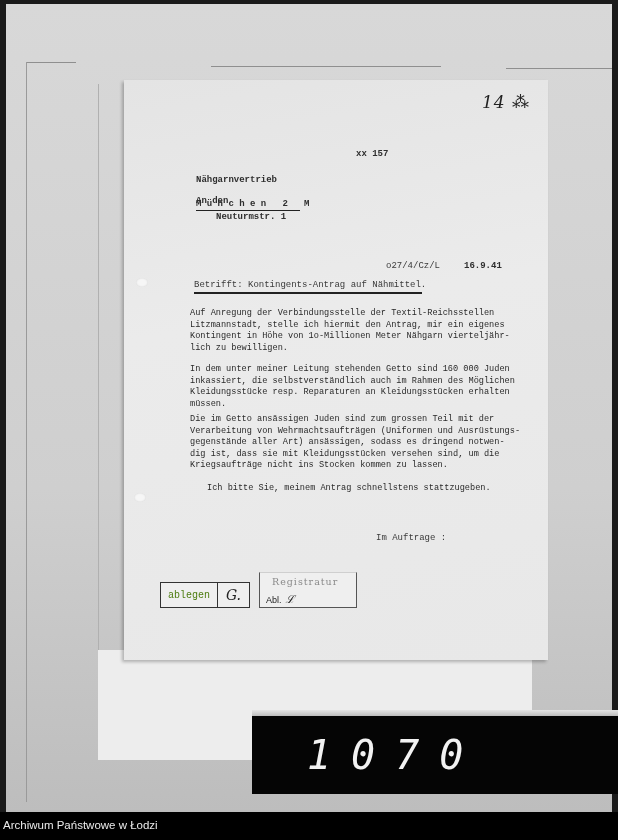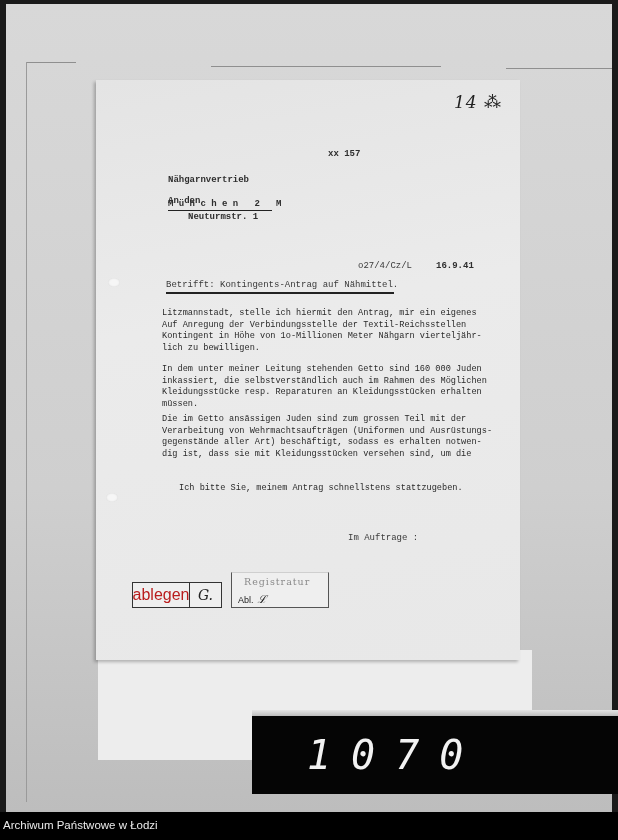--- a/index.html
+++ b/index.html
@@ -16,21 +16,21 @@
       position: absolute; height: 1px; background: #8f8f8f;
     }
     .backing-vline {
       position: absolute; width: 1px; background: #9a9a9a;
     }
     .lower-sheet {
       position: absolute; left: 98px; top: 650px; width: 434px; height: 110px;
       background: #ededed;
     }
     .page {
-      position: absolute; left: 96px; top: 80px; width: 424px; height: 580px;
+      position: absolute; left: 124px; top: 80px; width: 424px; height: 580px;
       background: linear-gradient(170deg, #e4e4e4 0%, #ebebeb 40%, #e8e8e8 100%);
       box-shadow: -2px 2px 3px rgba(0,0,0,0.25);
       color: #2a2a2a;
     }
     .punch {
       position: absolute; width: 12px; height: 9px; border-radius: 50%;
       background: #f6f6f6; box-shadow: inset 0 0 2px rgba(0,0,0,0.15);
     }
     .handwrit {
       position: absolute; left: 358px; top: 12px;
@@ -46,21 +46,21 @@
     .para div { white-space: pre; }
     .underline-bar {
       position: absolute; height: 1px; background: #222;
     }
     .stamp-ablegen {
       position: absolute; left: 36px; top: 502px; width: 88px; height: 24px;
       border: 1.5px solid #333; display: flex; background: #efefef;
     }
     .stamp-ablegen .cell1 {
       width: 56px; border-right: 1.5px solid #333; display: flex; align-items: center; justify-content: center;
-      font-family: Liberation Sans, sans-serif; font-size: 16px; color: #b91c1c;
+      font-family: Liberation Mono, monospace; font-size: 10px; color: #4d7c0f;
     }
     .stamp-ablegen .cell2 {
       flex: 1; display: flex; align-items: center; justify-content: center;
       font-family: "DejaVu Serif", serif; font-style: italic; font-size: 14px; color: #222;
     }
     .stamp-reg {
       position: absolute; left: 135px; top: 492px; width: 84px; height: 34px;
       border: 1px solid #555; border-top-color: #cfcfcf; background: #efefef; padding-left: 12px;
     }
     .stamp-reg .r1 {
@@ -121,38 +121,39 @@
   <div class="underline-bar" style="left:72px;top:130px;width:104px;"></div>
   <div class="tw" style="left:72px;top:131px;padding-left:20px;">Neuturmstr. 1</div>
 
   <div class="tw light" style="left:262px;top:180px;">o27/4/Cz/L</div>
   <div class="tw" style="left:340px;top:180px;">16.9.41</div>
 
   <div class="tw light" style="left:70px;top:199px;">Betrifft: Kontingents-Antrag auf Nähmittel.</div>
   <div class="underline-bar" style="left:70px;top:212px;width:228px;height:1.5px;"></div>
 
   <div class="para" style="top:228px;">
+    <div>Auf Anregung der Verbindungsstelle der Textil-Reichsstellen</div>
     <div>Litzmannstadt, stelle ich hiermit den Antrag, mir ein eigenes</div>
-    <div>Auf Anregung der Verbindungsstelle der Textil-Reichsstellen</div>
     <div>Kontingent in Höhe von 1o-Millionen Meter Nähgarn vierteljähr-</div>
     <div>lich zu bewilligen.</div>
   </div>
 
   <div class="para" style="top:284px;">
     <div>In dem unter meiner Leitung stehenden Getto sind 160 000 Juden</div>
     <div>inkassiert, die selbstverständlich auch im Rahmen des Möglichen</div>
     <div>Kleidungsstücke resp. Reparaturen an Kleidungsstücken erhalten</div>
     <div>müssen.</div>
   </div>
 
   <div class="para" style="top:334px;">
     <div>Die im Getto ansässigen Juden sind zum grossen Teil mit der</div>
     <div>Verarbeitung von Wehrmachtsaufträgen (Uniformen und Ausrüstungs-</div>
-    <div>gegenstände aller Art) beschäftigt, sodass es erhalten notwen-</div>
+    <div>gegenstände aller Art) ansässigen, sodass es dringend notwen-</div>
     <div>dig ist, dass sie mit Kleidungsstücken versehen sind, um die</div>
+    <div>Kriegsaufträge nicht ins Stocken kommen zu lassen.</div>
   </div>
 
   <div class="para" style="top:403px;margin-left:17px;">
     <div>Ich bitte Sie, meinem Antrag schnellstens stattzugeben.</div>
   </div>
 
   <div class="tw light" style="left:252px;top:452px;">Im Auftrage :</div>
 
   <div class="stamp-ablegen">
     <div class="cell1">ablegen</div>

